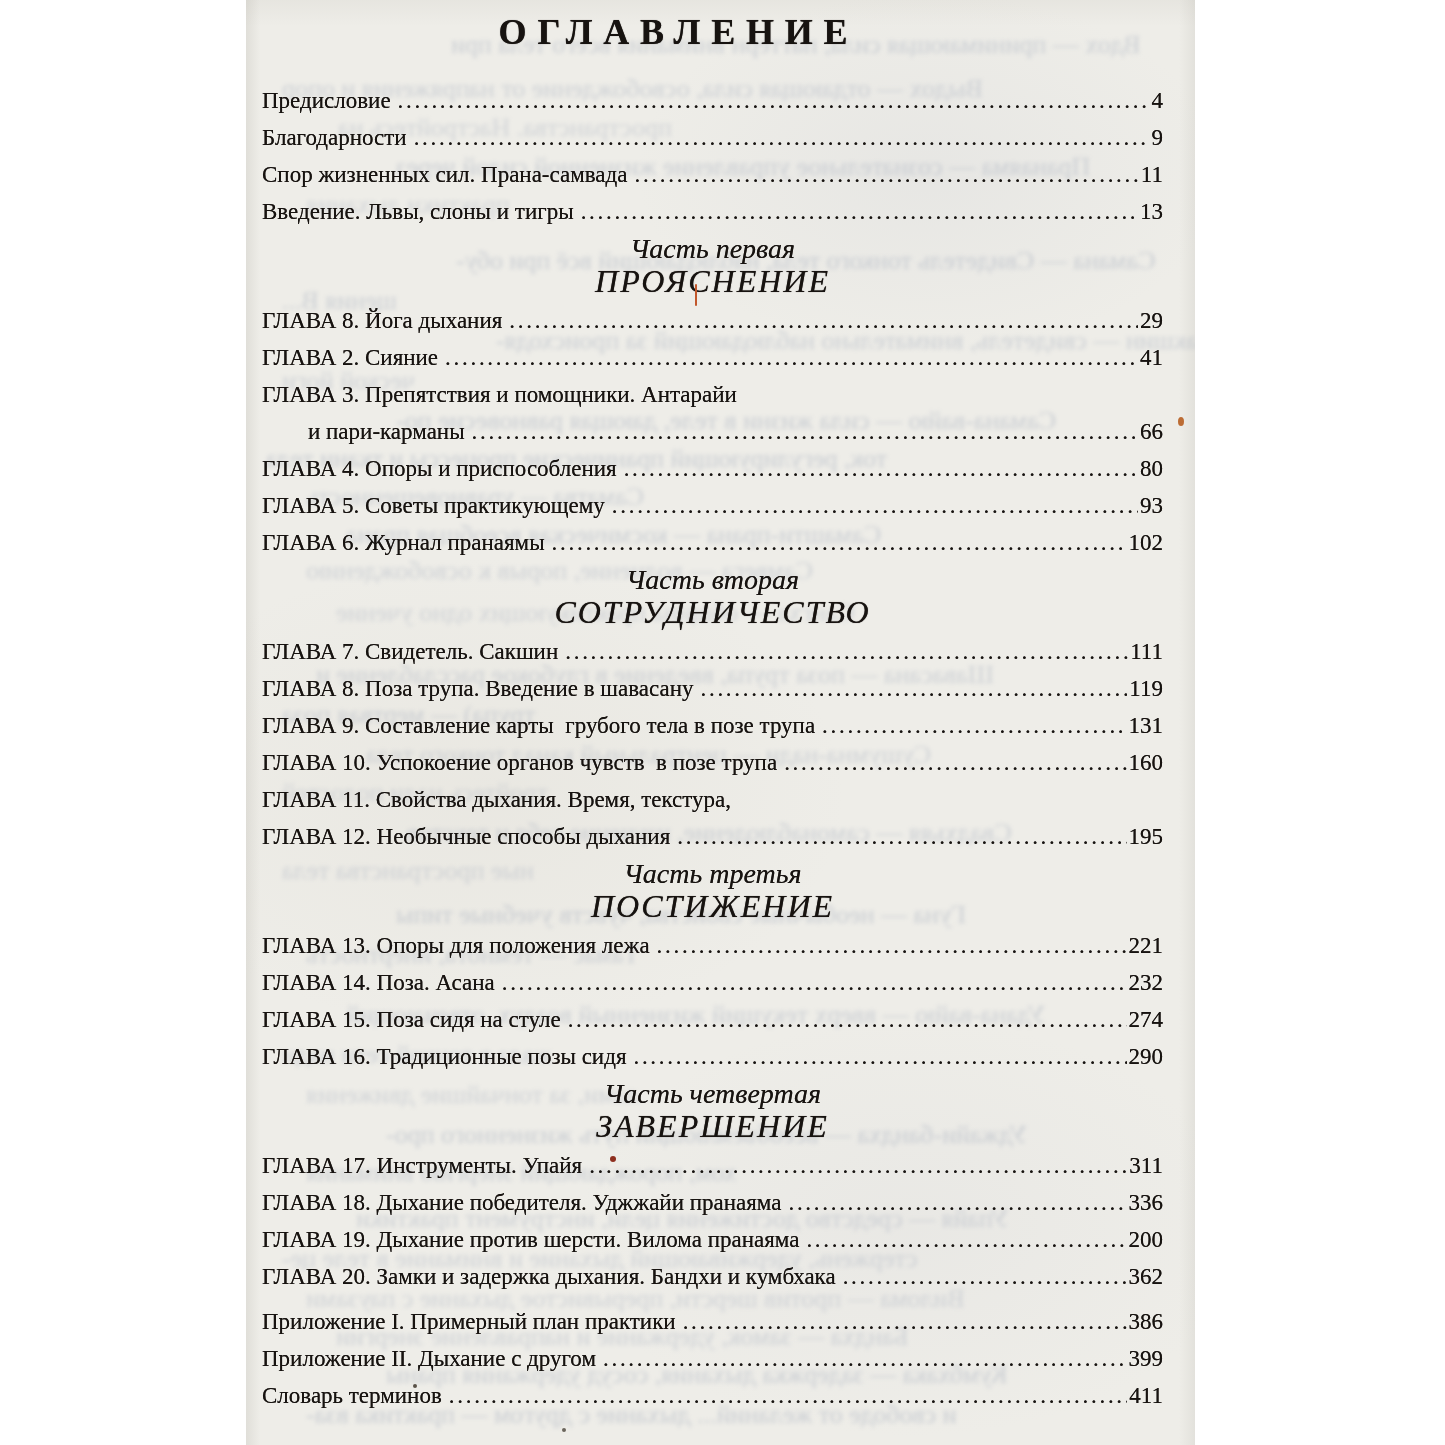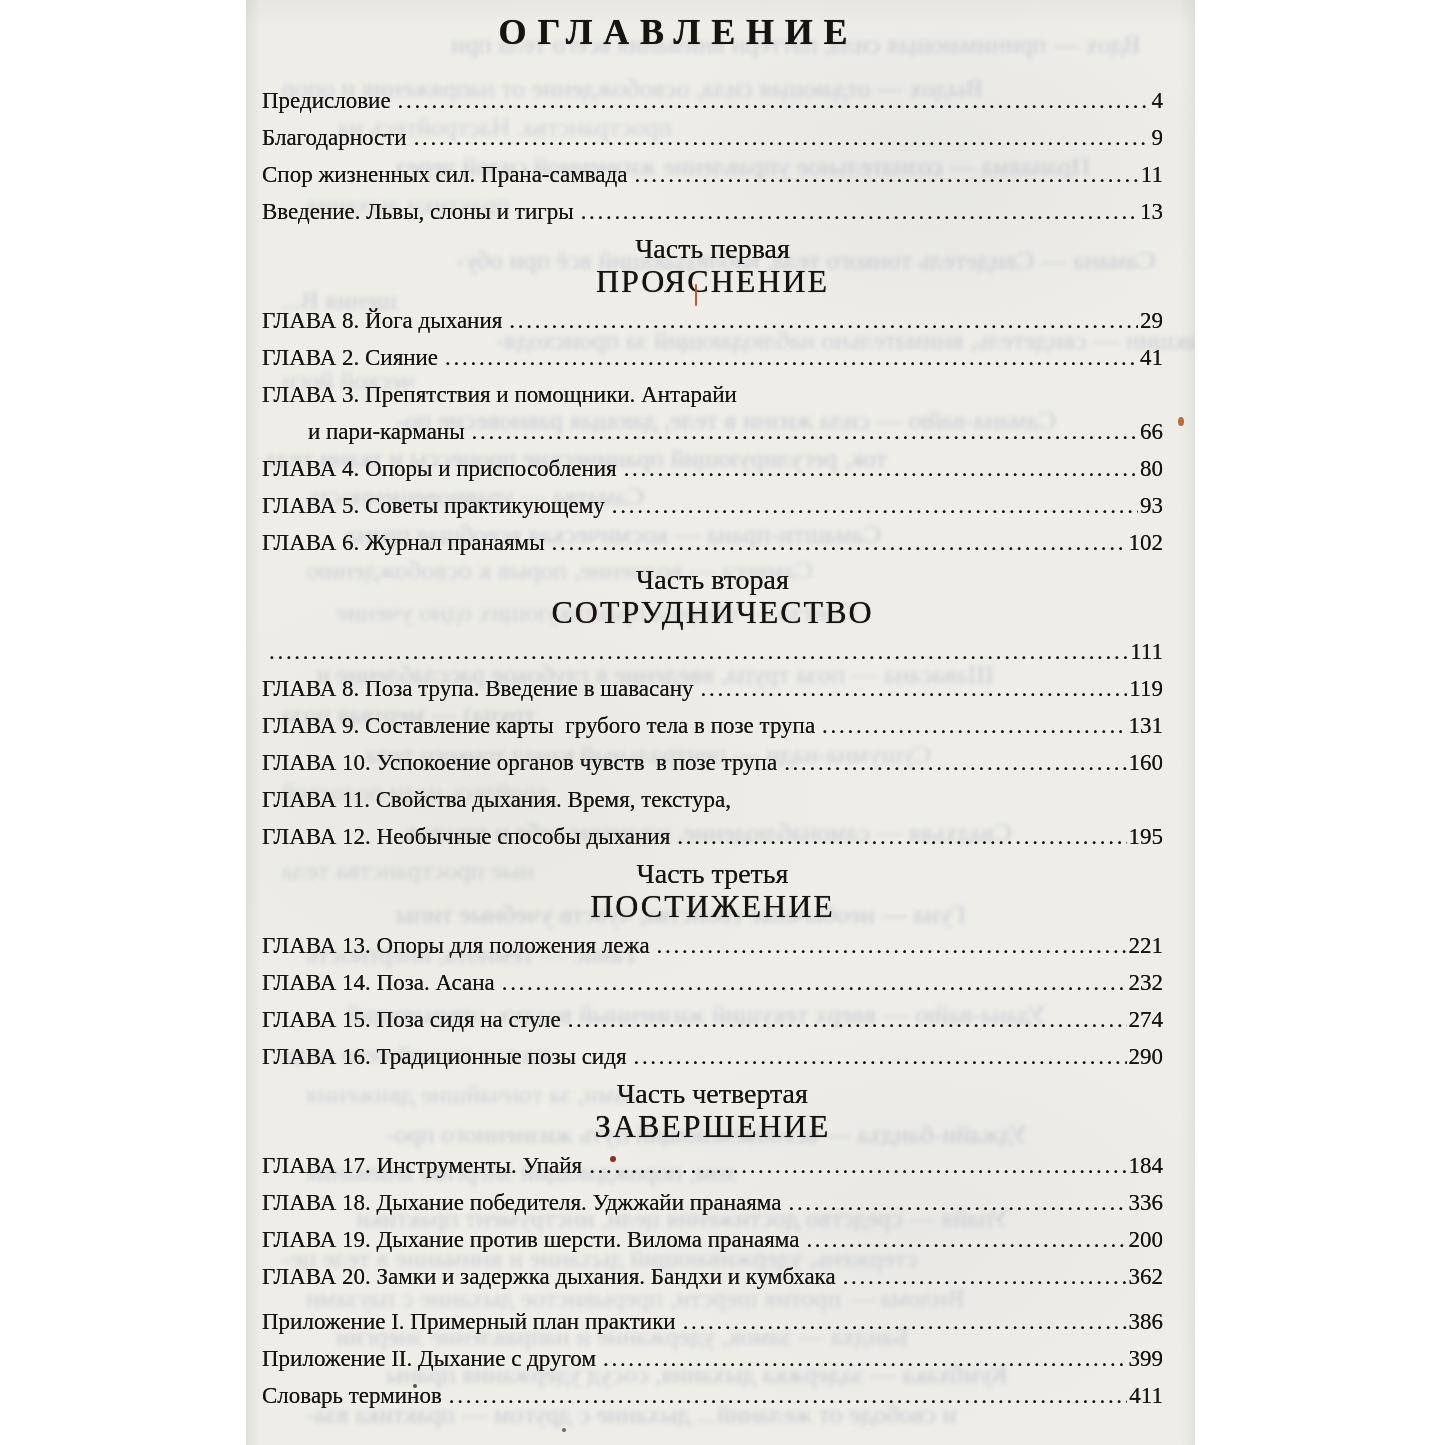--- a/index.html
+++ b/index.html
@@ -39,21 +39,21 @@
   .row{display:flex;align-items:baseline;height:37px;line-height:37px;font-size:23px;text-align:center;}
   .row .label{white-space:nowrap;text-shadow:0 0 .6px rgba(23,19,16,.85);}
   .row.cont .label{margin-left:46px;}
   .leader{flex:1 1 auto;overflow:hidden;white-space:nowrap;padding:0 6px 0 7px;min-width:0;}
   .leader::after{
     content:"..............................................................................................................................";
     letter-spacing:2.7px;text-shadow:0 0 .5px rgba(23,19,16,.8);
   }
   .num{white-space:nowrap;padding-left:2px;text-shadow:0 0 .6px rgba(23,19,16,.85);}
   .gap-top{margin-top:8px;}
-  .part{text-align:center;margin:4px 0 4px;}
+  .part{text-align:center;margin:4px 0 4px;font-style:italic;}
   .part .l1{font-size:28px;line-height:30px;text-shadow:0 0 .6px rgba(23,19,16,.85);}
   .part .l2{font-size:32px;line-height:34px;letter-spacing:2px;text-shadow:0 0 .7px rgba(23,19,16,.9);}
 </style>
 </head>
 <body>
 
 <div class="page">
   <div class="bleed">
       <div class="bleed-line" style="top: 30px; left: 205px; font-size: 26px; opacity: 0.4;">Вдох — принимающая сила, паттерн внимания всего тела при</div>
       <div class="bleed-line" style="top: 74px; left: 36px; font-size: 26px; opacity: 0.38;">Выдох — отдающая сила, освобождение от напряжения и опор</div>
@@ -155,20 +155,21 @@
         <div class="row">
           <span class="label">ГЛАВА 6. Журнал пранаямы</span>
           <span class="leader"></span>
           <span class="num">102</span>
         </div>
         <div class="part">
           <div class="l1">Часть вторая</div>
           <div class="l2">СОТРУДНИЧЕСТВО</div>
         </div>
         <div class="row">
+          <span class="label">ГЛАВА 7. Свидетель. Сакшин</span>
           <span class="leader"></span>
           <span class="num">111</span>
         </div>
         <div class="row">
           <span class="label">ГЛАВА 8. Поза трупа. Введение в шавасану</span>
           <span class="leader"></span>
           <span class="num">119</span>
         </div>
         <div class="row">
           <span class="label">ГЛАВА 9. Составление карты &nbsp;грубого тела в позе трупа</span>
@@ -212,21 +213,21 @@
           <span class="leader"></span>
           <span class="num">290</span>
         </div>
         <div class="part">
           <div class="l1">Часть четвертая</div>
           <div class="l2">ЗАВЕРШЕНИЕ</div>
         </div>
         <div class="row">
           <span class="label">ГЛАВА 17. Инструменты. Упайя</span>
           <span class="leader"></span>
-          <span class="num">184</span>
+          <span class="num">311</span>
         </div>
         <div class="row">
           <span class="label">ГЛАВА 18. Дыхание победителя. Уджжайи пранаяма</span>
           <span class="leader"></span>
           <span class="num">336</span>
         </div>
         <div class="row">
           <span class="label">ГЛАВА 19. Дыхание против шерсти. Вилома пранаяма</span>
           <span class="leader"></span>
           <span class="num">200</span>

